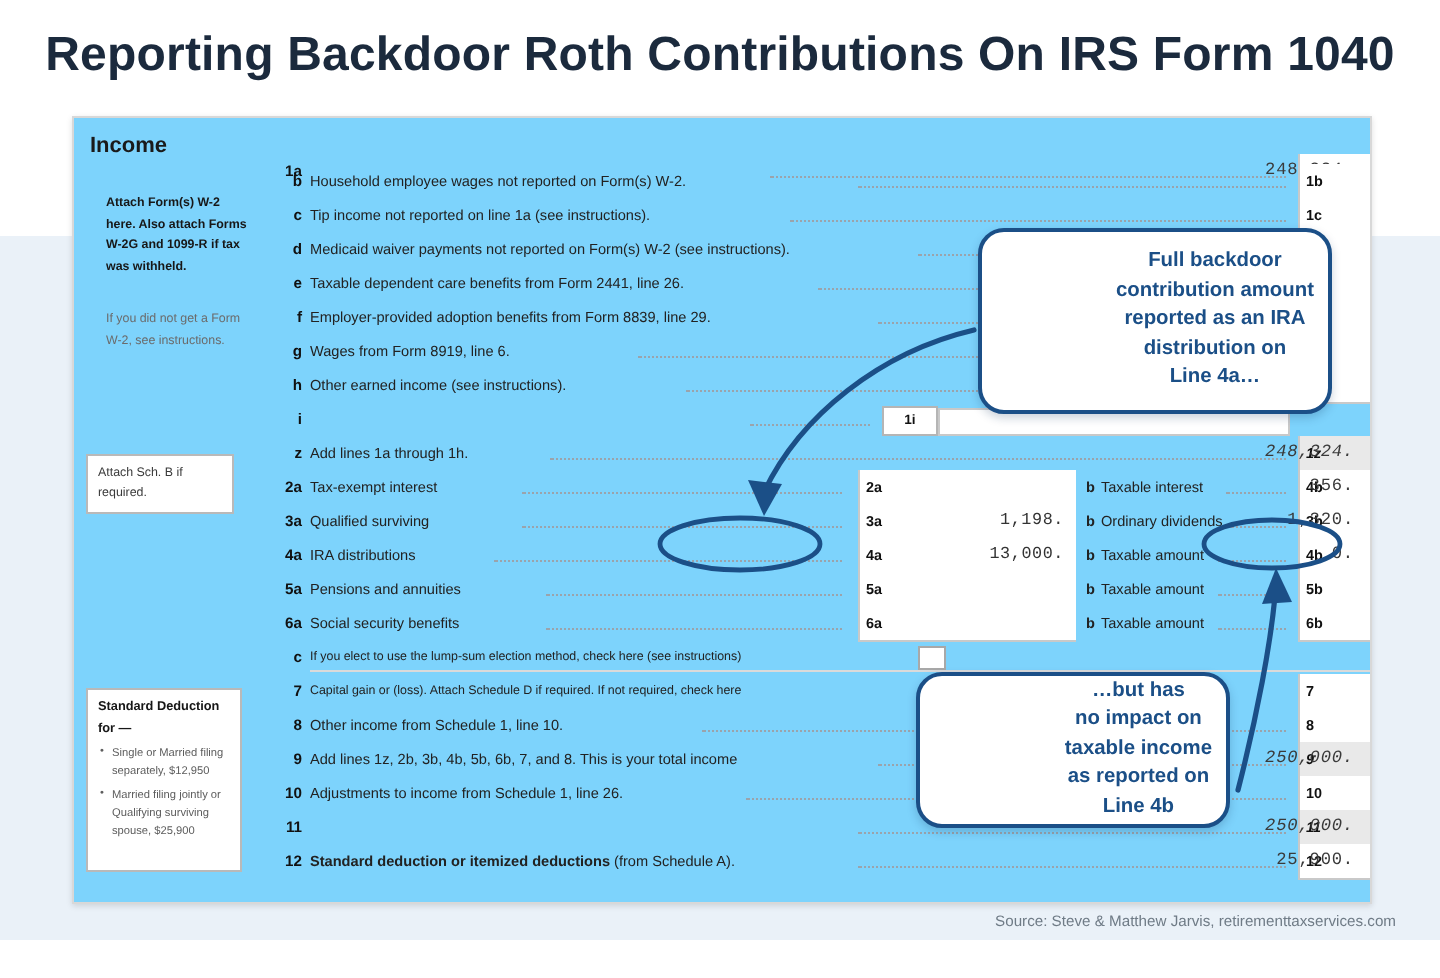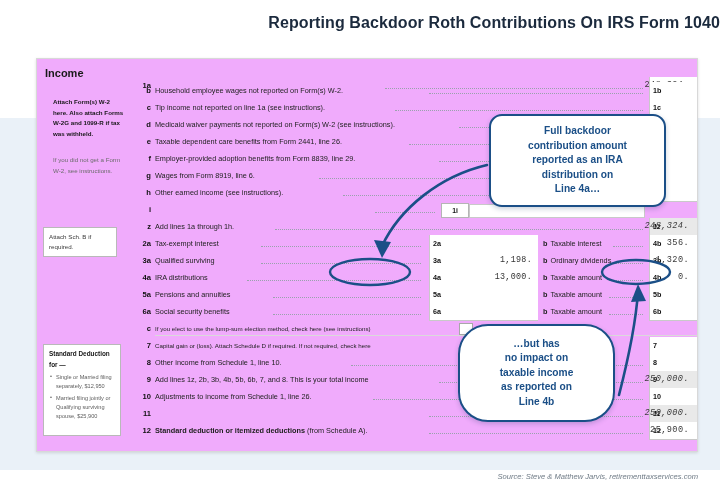--- a/index.html
+++ b/index.html
@@ -10,32 +10,31 @@
     overflow:hidden;
     position:relative;
   }
   
   .band{
     position:absolute;left:0;top:118px;width:720px;height:352px;
     background:#eaf1f8;
   }
   .page-title{
     position:absolute;left:0;top:14px;width:720px;
-    text-align:right;
-    font-size:16px;font-weight:bold;color:#1b2a3d;
+    text-align:center;
+    font-size:24px;font-weight:bold;color:#1b2a3d;
     letter-spacing:.1px;
   }
   
   .form{
     position:absolute;left:36px;top:58px;width:648px;height:392px;
-    background:#f0abfc;
+    background:#7dd3fc;
     border:1px solid #d8d8d8;
     box-shadow:0 1px 3px rgba(0,0,0,.13);
     overflow:hidden;
-    padding-left:12px;
   }
   .sheet{position:absolute;inset:0;}
   .leftcol{position:absolute;left:0;top:0;width:92px;height:100%;}
   .rowsarea{position:absolute;left:92px;top:0;right:0;height:100%;}
 
   .income-hd{
     position:absolute;left:8px;top:8px;
     font-size:11px;font-weight:bold;color:#1a1a1a;
   }
   .note{
@@ -125,33 +124,33 @@
   .callout{
     position:absolute;
     background:#ffffff;
     border:2.5px solid #1b4f87;
     border-radius:13px;
     color:#1b4f87;
     font-weight:bold;
     text-align:center;
     font-size:10.2px;
     line-height:1.42;
-    display:flex;align-items:center;justify-content:center;
+    display:flex;align-items:center;justify-content:flex-end;
     box-shadow:0 2px 5px rgba(20,50,90,.22);
     z-index:40;
     padding:5px 7px;box-sizing:border-box;
   }
   #callout-top{left:489px;top:114px;width:177px;height:93px;}
-  #callout-bottom{left:458px;top:324px;width:157px;height:98px;border-radius:30px;}
+  #callout-bottom{left:458px;top:336px;width:157px;height:78px;}
   .callout span{display:block;white-space:pre-line;}
 
   .inkwrap{position:absolute;left:0;top:0;width:720px;height:489px;pointer-events:none;z-index:35;}
   .footer{
-    position:absolute;right:22px;bottom:8px;
-    font-size:7.6px;color:#6f7b86;font-style:italic;
+    position:absolute;right:22px;bottom:24px;
+    font-size:7.6px;color:#6f7b86;
   }
 </style>
 </head>
 <body>
 
 <div class="band"></div>
 
 <div class="page-title">Reporting Backdoor Roth Contributions On IRS Form 1040</div>
 
 <div class="form">

